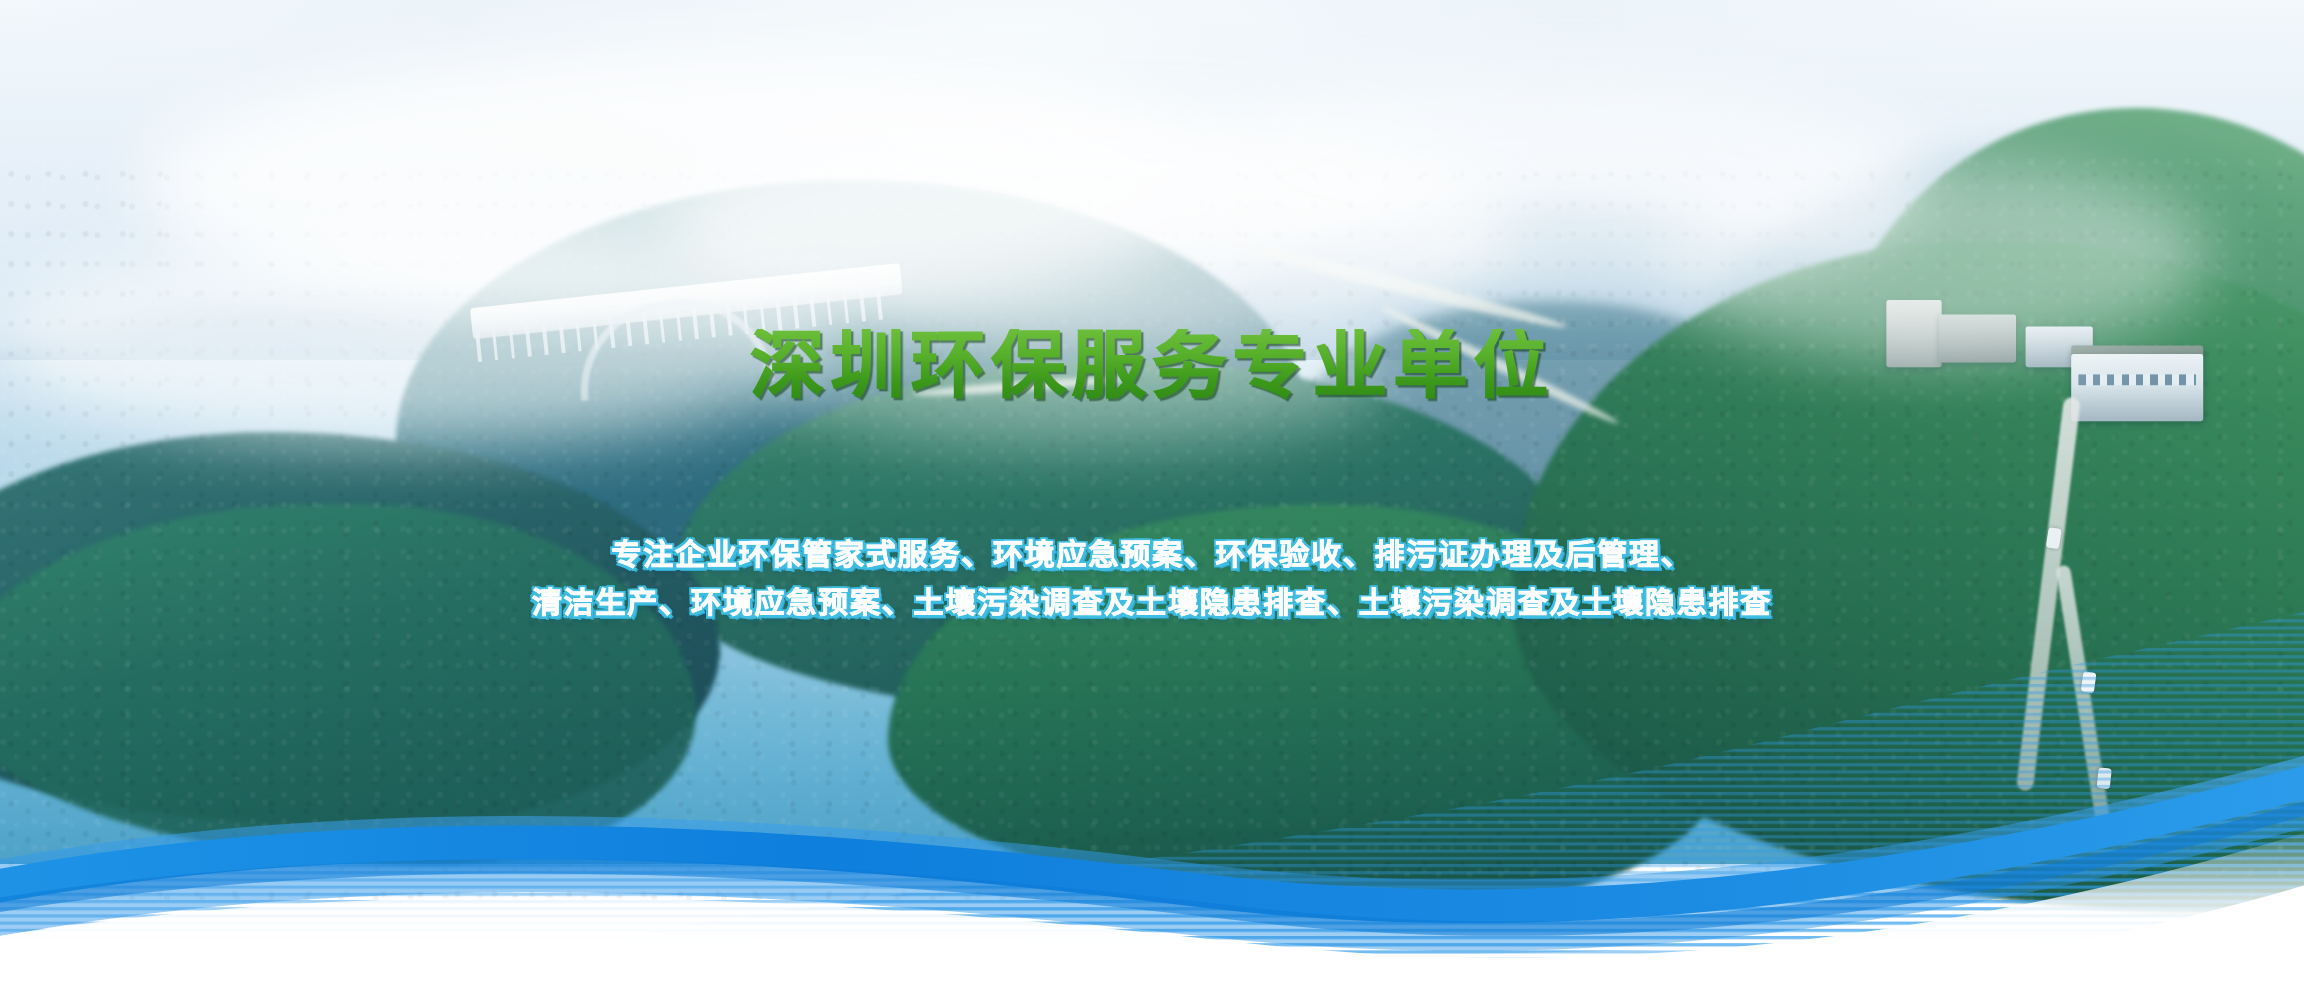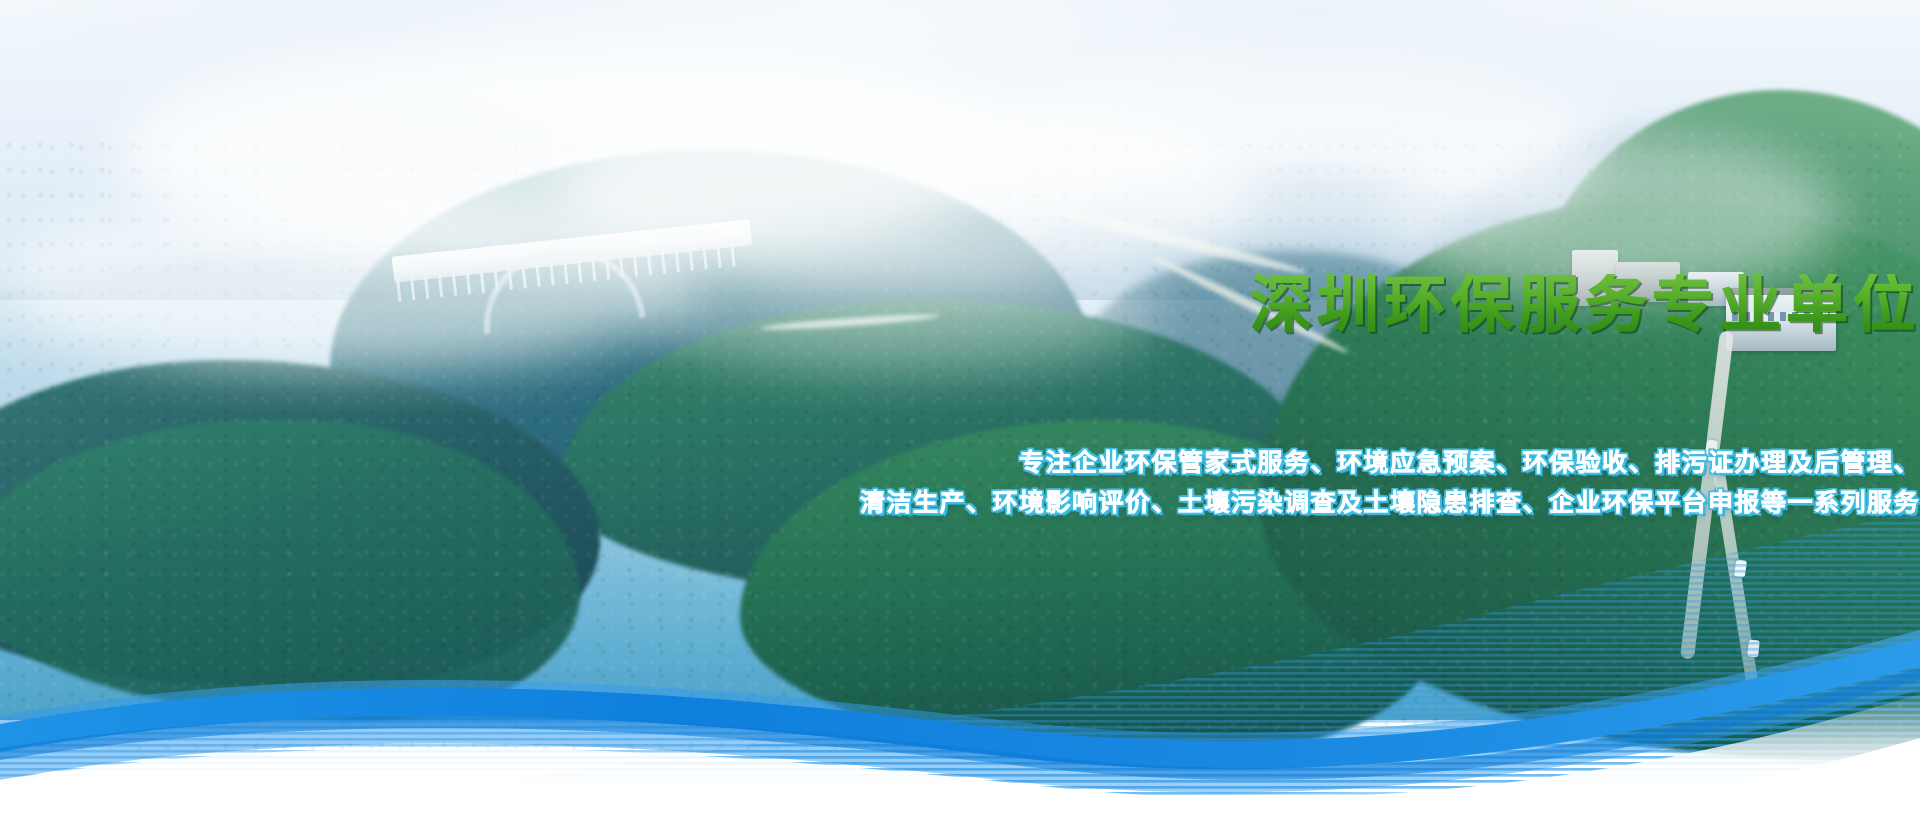--- a/index.html
+++ b/index.html
@@ -186,21 +186,21 @@
     mix-blend-mode:screen;pointer-events:none;
   }
 
   
   .waves{position:absolute;left:0;bottom:0;width:1920px;height:360px;pointer-events:none;}
   .waves svg{display:block;width:1920px;height:360px;}
 
   
   .hero-text{
     position:absolute;left:0;top:0;width:1920px;height:840px;
-    display:flex;flex-direction:column;align-items:flex-end;
+    display:flex;flex-direction:column;align-items:center;
     pointer-events:none;
   }
   .headline{
     margin-top:274px;
     font-family:"DejaVu Sans","Liberation Sans",sans-serif;
     font-size:62px;line-height:1;font-weight:bold;
     letter-spacing:5px;
     color:#3f9b22;
     background:linear-gradient(180deg,#6cbf3b 0%,#55ae29 38%,#3d991b 70%,#2f8a14 100%);
     -webkit-background-clip:text;background-clip:text;
@@ -346,16 +346,16 @@
   </div>
 
   <div class="hero-text">
     <div class="title-wrap">
       <div class="headline-outline" aria-hidden="true">深圳环保服务专业单位</div>
       <h1 class="headline">深圳环保服务专业单位</h1>
     </div>
 
     <div class="subline sub1">专注企业环保管家式服务、环境应急预案、环保验收、排污证办理及后管理、</div>
 
-    <div class="subline sub2">清洁生产、环境影响评价、土壤污染调查及土壤隐患排查、企业环保平台申报等一系列服务</div>
+    <div class="subline sub2">清洁生产、环境应急预案、土壤污染调查及土壤隐患排查、土壤污染调查及土壤隐患排查</div>
   </div>
 
 </div>
 
 </body></html>

